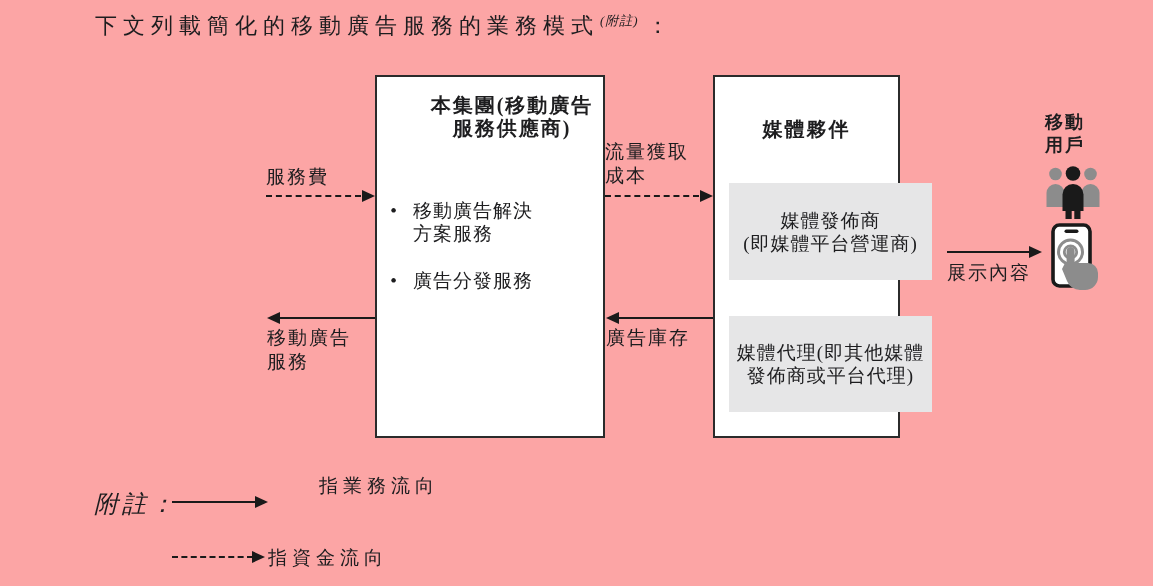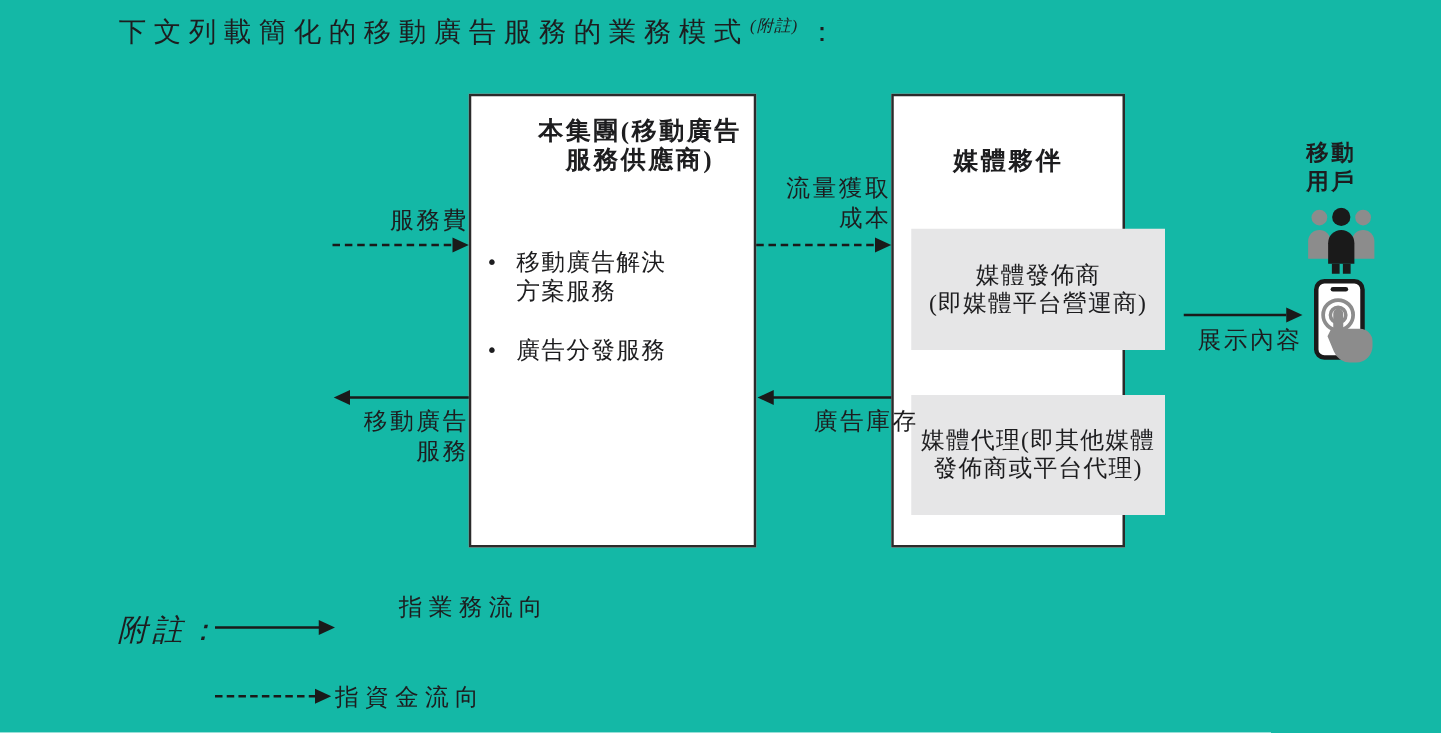--- a/index.html
+++ b/index.html
@@ -1,17 +1,17 @@
 <!DOCTYPE html>
 <html><head>
 <meta charset="utf-8">
 <style>
   html,body { margin:0; padding:0; background:#ffffff; }
   .canvas {
-    position:relative; width:1153px; height:586px; background:#14b8a6;
+    position:relative; width:1153px; height:586px; background:#fca5a5;
     font-family:"Liberation Serif","DejaVu Serif",serif;
     color:#1d1d1f; overflow:hidden;
   }
   
   .title { position:absolute; left:95px; top:11px; font-size:22px; letter-spacing:6px; white-space:nowrap; }
   .title .sup { font-size:13px; font-style:italic; letter-spacing:1px; vertical-align:8px; margin-left:1px; }
   .title .colon { letter-spacing:0; margin-left:8px; }
 
   
   .box { position:absolute; top:75px; height:363px; border:2px solid #2b2b2b; background:#fff; box-sizing:border-box; }
@@ -36,21 +36,21 @@
   .bullet-dot { width:10px; text-align:center; }
 
   
   .arrow { position:absolute; }
   .h-line { position:absolute; top:-1px; height:0; border-top:2px solid #1a1a1a; }
   .h-line.dash { border-top-style:dashed; }
   .ahead { position:absolute; width:0; height:0; top:-6px;
            border-top:6px solid transparent; border-bottom:6px solid transparent; }
   .ahead.right { right:0; border-left:13px solid #1a1a1a; }
   .ahead.left  { left:0;  border-right:13px solid #1a1a1a; }
-  .alabel { position:absolute; width:100%; text-align:right; font-size:19px; letter-spacing:2px;
+  .alabel { position:absolute; width:100%; text-align:left; font-size:19px; letter-spacing:2px;
             line-height:24px; white-space:pre-line; }
 
   
   .mu-label { position:absolute; left:1045px; top:111px; font-weight:bold; font-size:18px;
               line-height:23px; letter-spacing:2px; white-space:pre-line; }
   .mu-people { position:absolute; left:1046px; top:166px; }
   .mu-phone  { position:absolute; left:1051px; top:223px; }
 
   
   .legend-note { position:absolute; left:94px; top:488px; font-style:italic; font-size:24px; letter-spacing:4px; }
@@ -106,21 +106,21 @@
   <div class="arrow" style="left:267px; top:318px; width:108px;">
     <div class="h-line" style="left:12px; width:96px;"></div>
     <div class="ahead left"></div>
     <div class="alabel" style="top:8px;">移動廣告
 服務</div>
   </div>
 
   <div class="arrow" style="left:606px; top:318px; width:107px;">
     <div class="h-line" style="left:12px; width:95px;"></div>
     <div class="ahead left"></div>
-    <div class="alabel" style="top:8px;margin-left:22px;">廣告庫存</div>
+    <div class="alabel" style="top:8px;">廣告庫存</div>
   </div>
 
   <div class="arrow" style="left:947px; top:252px; width:95px;">
     <div class="h-line" style="left:0; width:82px;"></div>
     <div class="ahead right"></div>
     <div class="alabel" style="top:9px;">展示內容</div>
   </div>
 
   <div class="mu-label">移動
 用戶</div>

